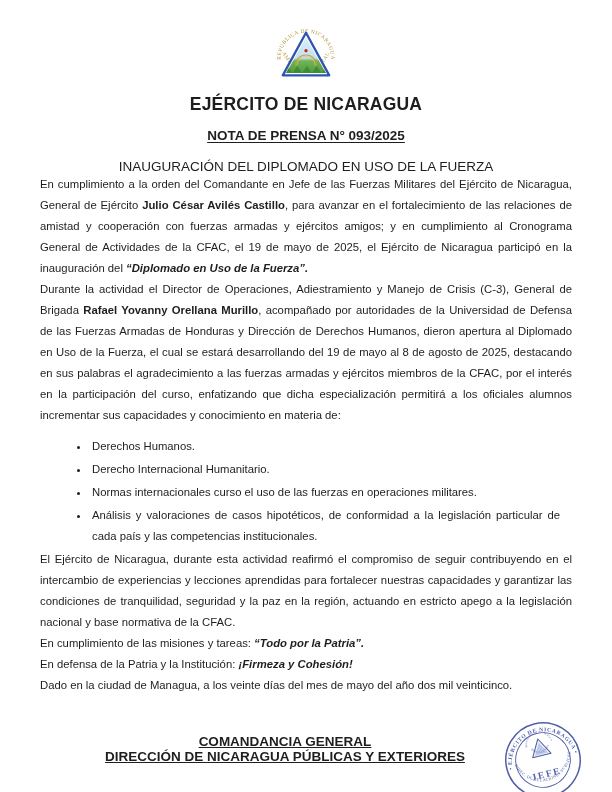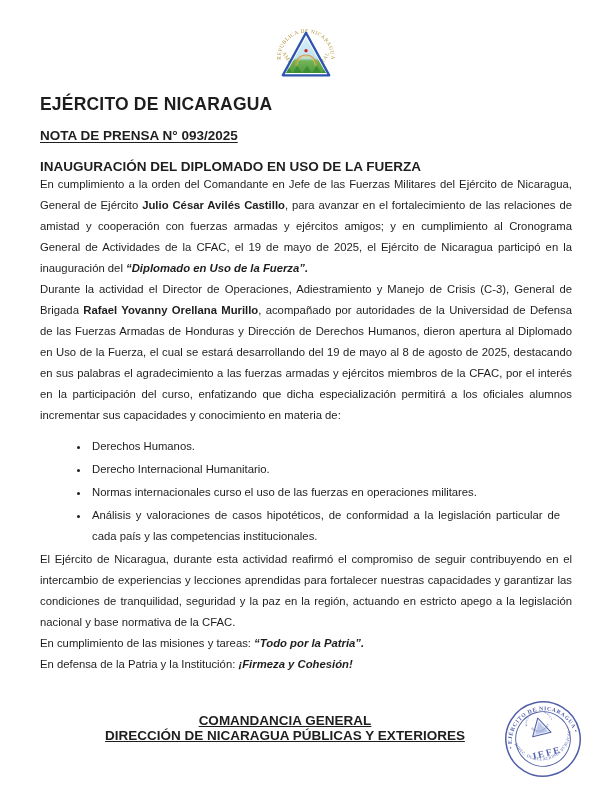--- a/index.html
+++ b/index.html
@@ -3,24 +3,24 @@
 <meta charset="utf-8">
 <style>
   html,body{margin:0;padding:0;background:#ffffff;}
   .page{
     width:612px;height:792px;position:relative;margin:0 auto;
     background:#ffffff;box-sizing:border-box;padding:25px 40px 0;
     font-family:"Liberation Sans","DejaVu Sans",sans-serif;
     color:#1e1e1e;overflow:hidden;
   }
   .emblem-wrap{text-align:center;height:60px;}
-  .titles{text-align:left;}
+  .titles{text-align:center;}
   .org-title{font-size:17.5px;font-weight:bold;margin:9px 0 0;letter-spacing:.2px;}
   .note-number{font-size:13.5px;font-weight:bold;margin:13px 0 16px;text-decoration:underline;text-underline-offset:2px;}
-  .headline{font-size:13.5px;font-weight:bold;margin:0 0 0;}
+  .headline{font-size:13.5px;font-weight:normal;margin:0 0 0;}
   .body-text{font-size:11.3px;line-height:21px;text-align:justify;}
   p.para{margin:0;}
   .p1{margin-top:15px;}
   .p2{margin-top:16px;}
   .p3{margin-top:12px;}
   .p4{margin-top:14px;text-align:left;}
   .p5{margin-top:16px;text-align:left;}
   .p6{margin-top:16px;text-align:left;}
   .b{font-weight:bold;}
   .i{font-style:italic;}
@@ -82,20 +82,21 @@
     <ul class="topics">
         <li><span>Derechos Humanos.</span></li>
         <li><span>Derecho Internacional Humanitario.</span></li>
         <li><span>Normas internacionales curso el uso de las fuerzas en operaciones militares.</span></li>
         <li><span>Análisis y valoraciones de casos hipotéticos, de conformidad a la legislación particular de cada país y las competencias institucionales.</span></li>
       </ul>
 
     <p class="para p3"><span>El Ejército de Nicaragua, durante esta actividad reafirmó el compromiso de seguir contribuyendo en el intercambio de experiencias y lecciones aprendidas para fortalecer nuestras capacidades y garantizar las condiciones de tranquilidad, seguridad y la paz en la región, actuando en estricto apego a la legislación nacional y base normativa de la CFAC.</span></p>
     <p class="para p4"><span>En cumplimiento de las misiones y tareas: </span><span class="b i">“Todo por la Patria”.</span></p>
     <p class="para p5"><span>En defensa de la Patria y la Institución: </span><span class="b i">¡Firmeza y Cohesión!</span></p>
+    <p class="para p6"><span>Dado en la ciudad de Managua, a los veinte días del mes de mayo del año dos mil veinticinco.</span></p>
   </div>
 
   <div class="footer">
     <div class="footer-text">
       <div>COMANDANCIA GENERAL</div>
       <div>DIRECCIÓN DE NICARAGUA PÚBLICAS Y EXTERIORES</div>
     </div>
 
     <svg class="seal" width="80" height="80" viewBox="0 0 85 85" aria-hidden="true">
       <defs>

